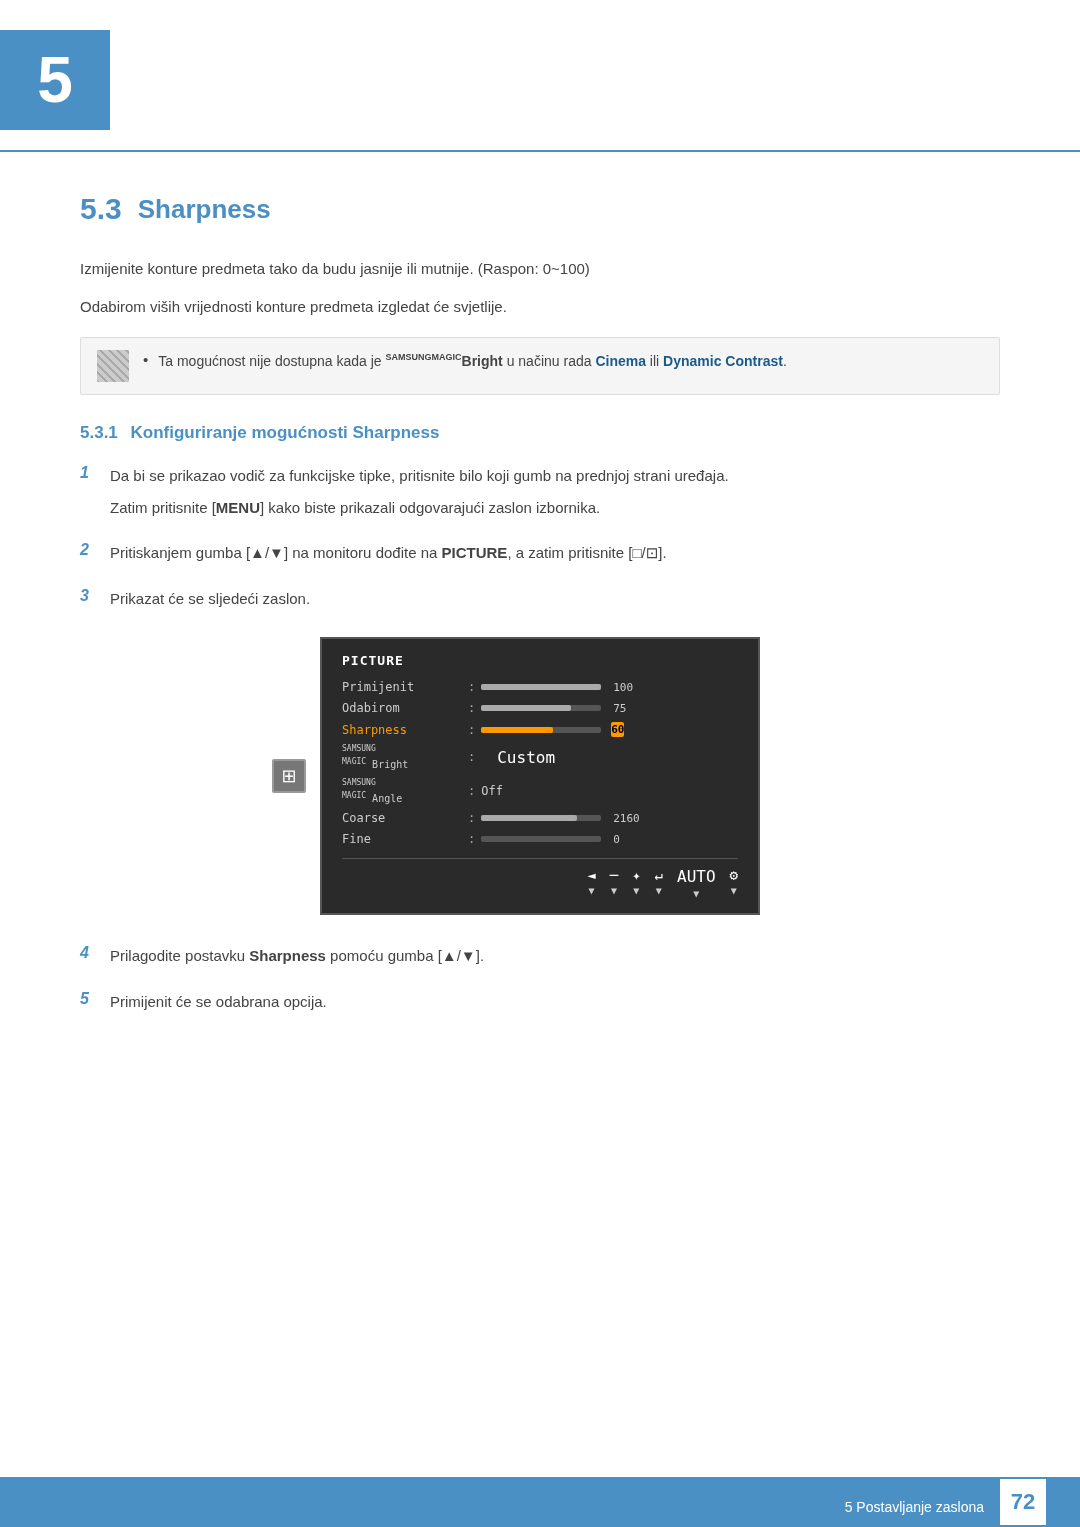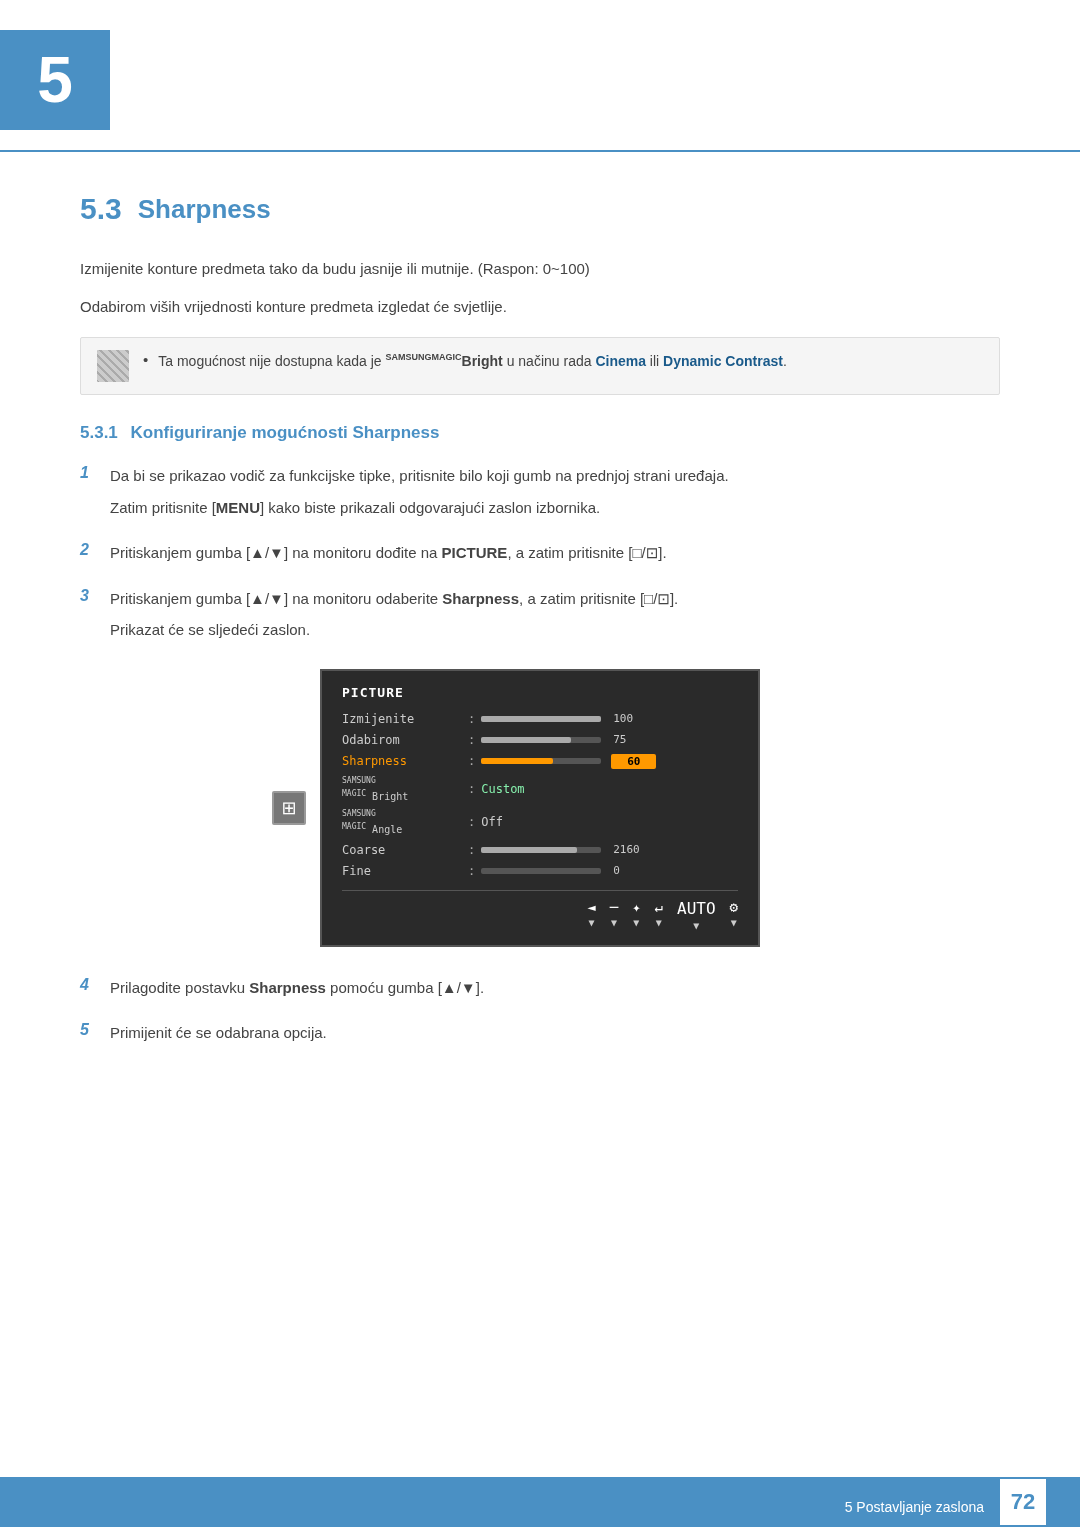--- a/index.html
+++ b/index.html
@@ -244,21 +244,21 @@
     .bar-label {
       font-size: 11px;
       color: #ccc;
       margin-left: 6px;
     }
     .value-box {
       background: #f90;
       color: #000;
       font-size: 11px;
       font-weight: bold;
-      padding: 1px 16px;
+      padding: 1px 0;
       border-radius: 2px;
       margin-left: 4px;
     }
     .screen-bottom-bar {
       display: flex;
       justify-content: flex-end;
       border-top: 1px solid #555;
       margin-top: 10px;
       padding-top: 8px;
       gap: 14px;
@@ -353,36 +353,35 @@
     <div class="list-item">
       <span class="list-num">2</span>
       <div class="list-content">
         <p>Pritiskanjem gumba [▲/▼] na monitoru dođite na <span class="bold">PICTURE</span>, a zatim pritisnite [□/⊡].</p>
       </div>
     </div>
 
     <div class="list-item">
       <span class="list-num">3</span>
       <div class="list-content">
-        <p>Pritiskanjem gumba [▲/▼] na monitoru odaberite <span class="bold">Sharpness</span>, a zatim pritisnite [□/⊡].</p>
         <p>Prikazat će se sljedeći zaslon.</p>
       </div>
     </div>
 
     <div class="screen-container">
       <div style="position:relative;">
 
         <div style="position:absolute;left:-48px;top:50%;transform:translateY(-50%);width:34px;height:34px;background:#777;border:2px solid #999;display:flex;align-items:center;justify-content:center;color:white;font-size:18px;border-radius:2px;">⊞</div>
 
         <div class="screen-box">
           <div class="screen-title">PICTURE</div>
           <div class="screen-rows">
 
             <div class="screen-row">
-              <span class="screen-row-label">Izmijenite</span>
+              <span class="screen-row-label">Primijenit</span>
               <span class="screen-row-sep">:</span>
               <span class="screen-row-value">
                 <span class="bar-track">
                   <span class="bar-fill" style="width:100%;"></span>
                 </span>
                 <span class="bar-label">100</span>
               </span>
             </div>
 
             <div class="screen-row">
@@ -407,21 +406,21 @@
               </span>
             </div>
 
             <div class="screen-row">
               <span class="screen-row-label" style="font-size:10px;">
                 <span style="font-size:8px;vertical-align:super;">SAMSUNG</span><br>
                 <span style="font-size:8px;vertical-align:super;">MAGIC</span> Bright
               </span>
               <span class="screen-row-sep">:</span>
               <span class="screen-row-value">
-                <span style="font-size:12px;color:#86efac;">Custom</span>
+                <span style="font-size:16px;color:#ffffff;margin-left:16px;">Custom</span>
               </span>
             </div>
 
             <div class="screen-row">
               <span class="screen-row-label" style="font-size:10px;">
                 <span style="font-size:8px;vertical-align:super;">SAMSUNG</span><br>
                 <span style="font-size:8px;vertical-align:super;">MAGIC</span> Angle
               </span>
               <span class="screen-row-sep">:</span>
               <span class="screen-row-value">

